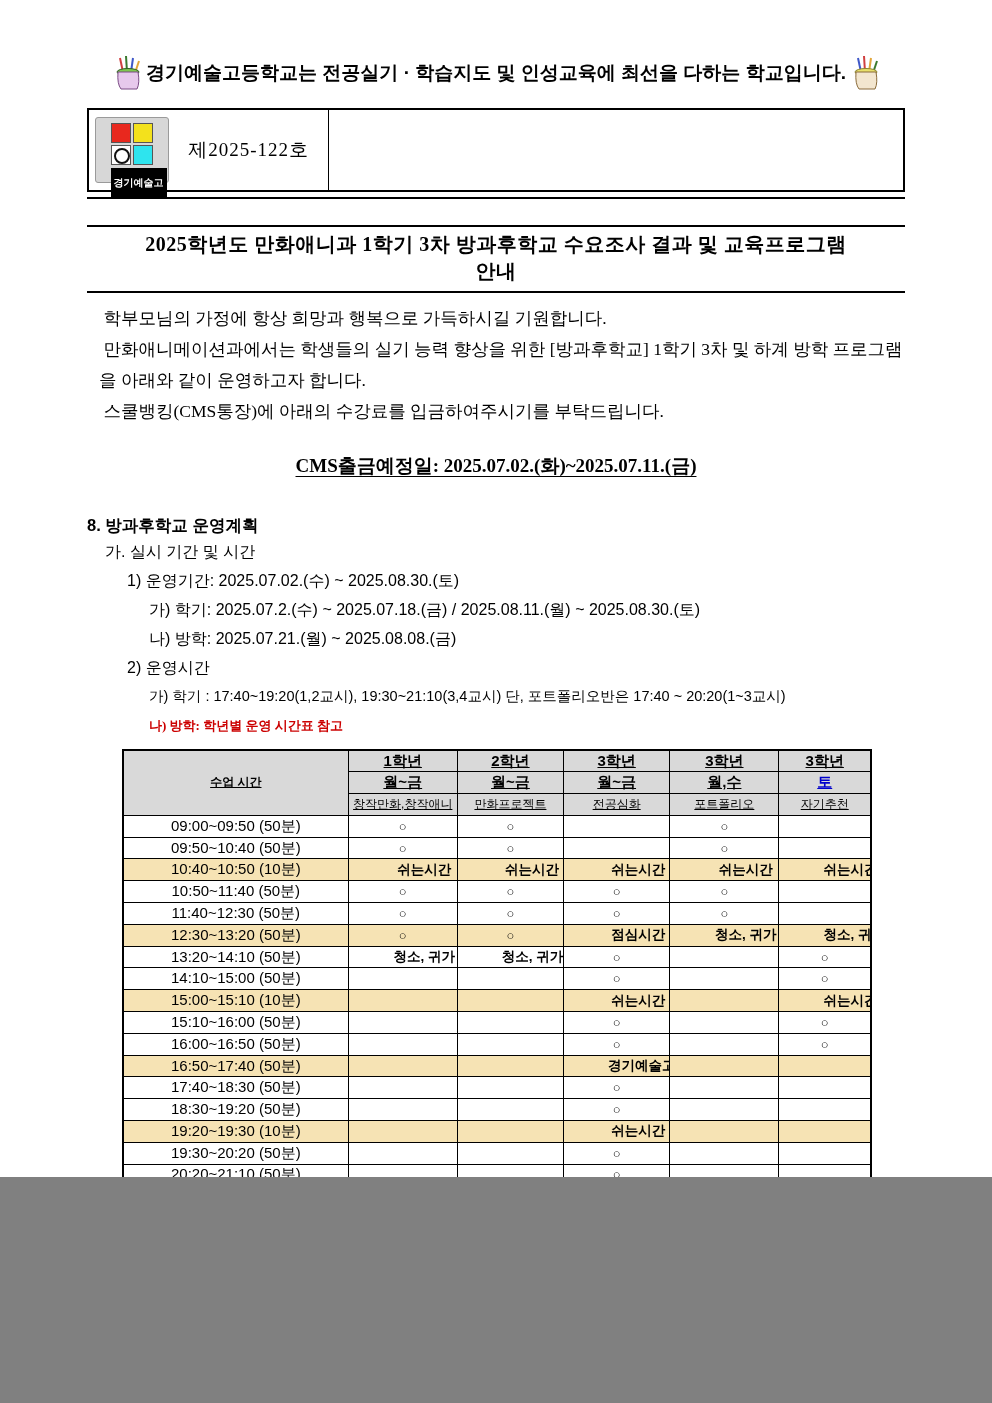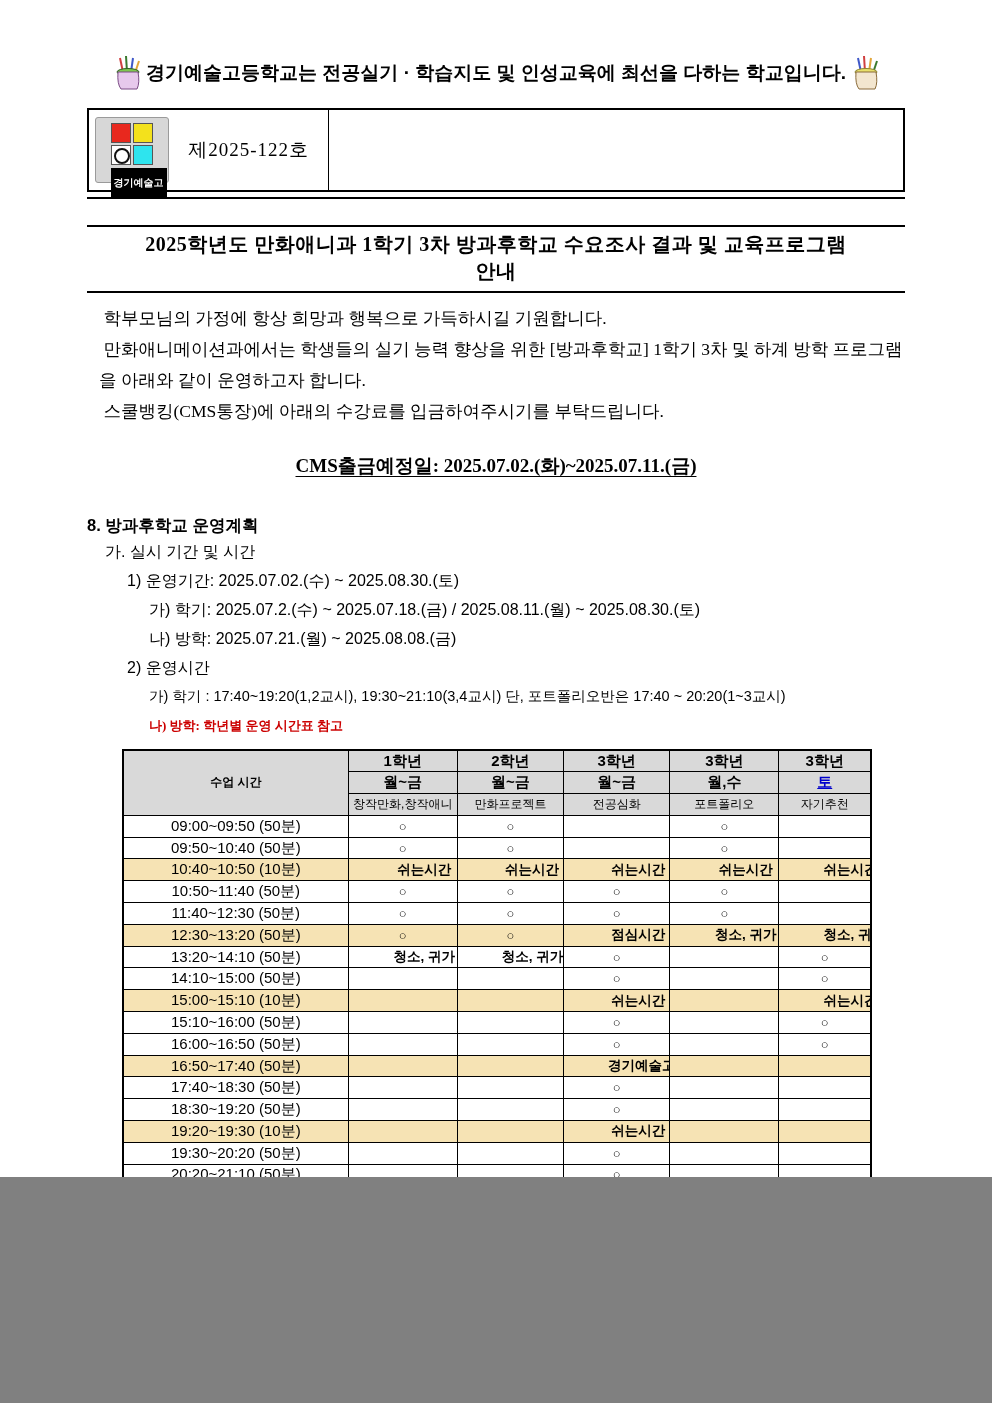--- a/index.html
+++ b/index.html
@@ -117,21 +117,21 @@
     border-collapse: collapse; width: 750px; table-layout: fixed;
     font-family: "Liberation Sans", "DejaVu Sans", sans-serif;
   }
   table.schedule th, table.schedule td {
     border-left: 1px solid #000; border-right: 1px solid #000;
     border-top: 1.5px solid #000; border-bottom: 1.5px solid #000;
     text-align: center; vertical-align: middle;
     height: 21.8px; padding: 0 1px; overflow: hidden; white-space: nowrap;
   }
   table.schedule { border: 2.5px solid #000; }
-  thead th { background: var(--header-gray, #d9d9d9); font-weight: bold; font-size: 15px; }
+  thead th { background: var(--header-gray, #d9d9d9); font-weight: bold; font-size: 15px; text-decoration: underline; }
   thead tr.programs th { font-size: 12px; font-weight: normal; }
   thead th.time-head { font-size: 12px; }
   thead th.sat { color: var(--sat-blue, #0000cc); text-decoration: underline; }
   tbody td.time-cell { font-size: 15px; }
   tbody td { font-size: 13px; }
   tbody td.txt { font-weight: bold; font-size: 13.5px; padding-left: 44px; }
   tbody tr.hl td { background: var(--hl, #f6e3b4); }
 
   
   .footer-note {

